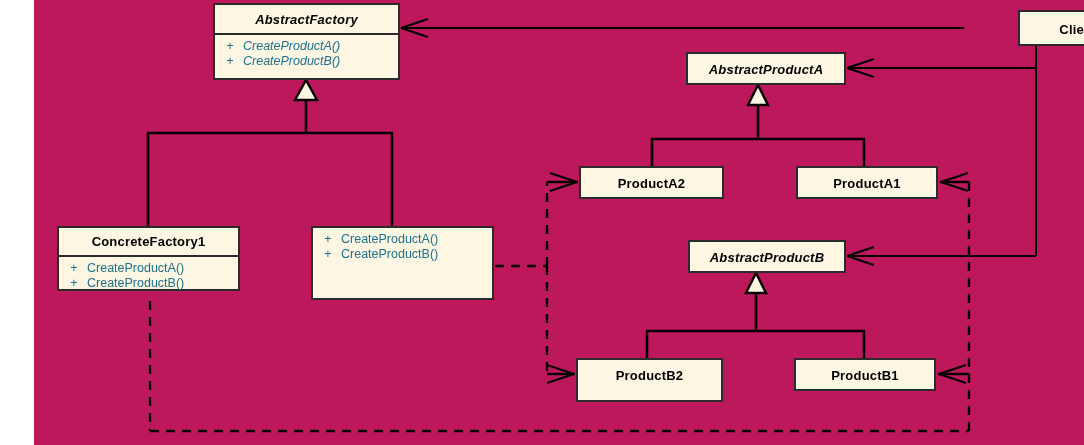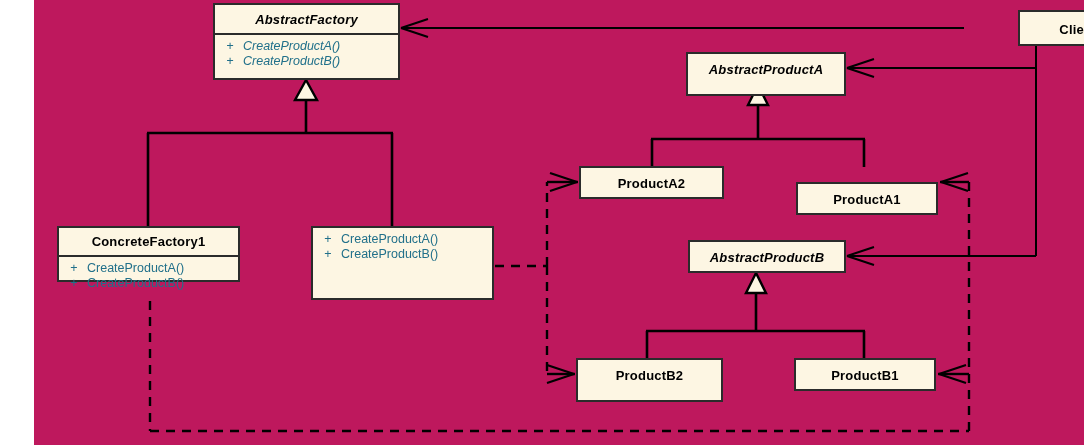--- a/index.html
+++ b/index.html
@@ -158,21 +158,21 @@
           <div class="uml-member abstract">
             <span class="vis">+</span>
             <span class="sig">CreateProductA()</span>
           </div>
           <div class="uml-member abstract">
             <span class="vis">+</span>
             <span class="sig">CreateProductB()</span>
           </div>
         </div>
       </div>
-      <div class="uml-class has-members" style="left: 23px; top: 226px; width: 183px; height: 56px;">
+      <div class="uml-class has-members" style="left: 23px; top: 226px; width: 183px; height: 65px;">
         <div class="uml-title" style="height: 29px; line-height: 20px;">ConcreteFactory1</div>
         <div class="uml-members">
           <div class="uml-member">
             <span class="vis">+</span>
             <span class="sig">CreateProductA()</span>
           </div>
           <div class="uml-member">
             <span class="vis">+</span>
             <span class="sig">CreateProductB()</span>
           </div>
@@ -186,27 +186,27 @@
           </div>
           <div class="uml-member">
             <span class="vis">+</span>
             <span class="sig">CreateProductB()</span>
           </div>
         </div>
       </div>
       <div class="uml-class" style="left: 984px; top: 10px; width: 120px; height: 36px;">
         <div class="uml-title" style="height: 36px; line-height: 27px;">Client</div>
       </div>
-      <div class="uml-class" style="left: 652px; top: 52px; width: 160px; height: 44px;">
+      <div class="uml-class" style="left: 652px; top: 52px; width: 160px; height: 33px;">
         <div class="uml-title abstract" style="height: 33px; line-height: 24px;">AbstractProductA</div>
       </div>
       <div class="uml-class" style="left: 545px; top: 166px; width: 145px; height: 33px;">
         <div class="uml-title" style="height: 33px; line-height: 24px;">ProductA2</div>
       </div>
-      <div class="uml-class" style="left: 762px; top: 182px; width: 142px; height: 33px;">
+      <div class="uml-class" style="left: 762px; top: 166px; width: 142px; height: 33px;">
         <div class="uml-title" style="height: 33px; line-height: 24px;">ProductA1</div>
       </div>
       <div class="uml-class" style="left: 654px; top: 240px; width: 158px; height: 33px;">
         <div class="uml-title abstract" style="height: 33px; line-height: 24px;">AbstractProductB</div>
       </div>
       <div class="uml-class" style="left: 542px; top: 358px; width: 147px; height: 44px;">
         <div class="uml-title" style="height: 33px; line-height: 24px;">ProductB2</div>
       </div>
       <div class="uml-class" style="left: 760px; top: 358px; width: 142px; height: 33px;">
         <div class="uml-title" style="height: 33px; line-height: 24px;">ProductB1</div>

